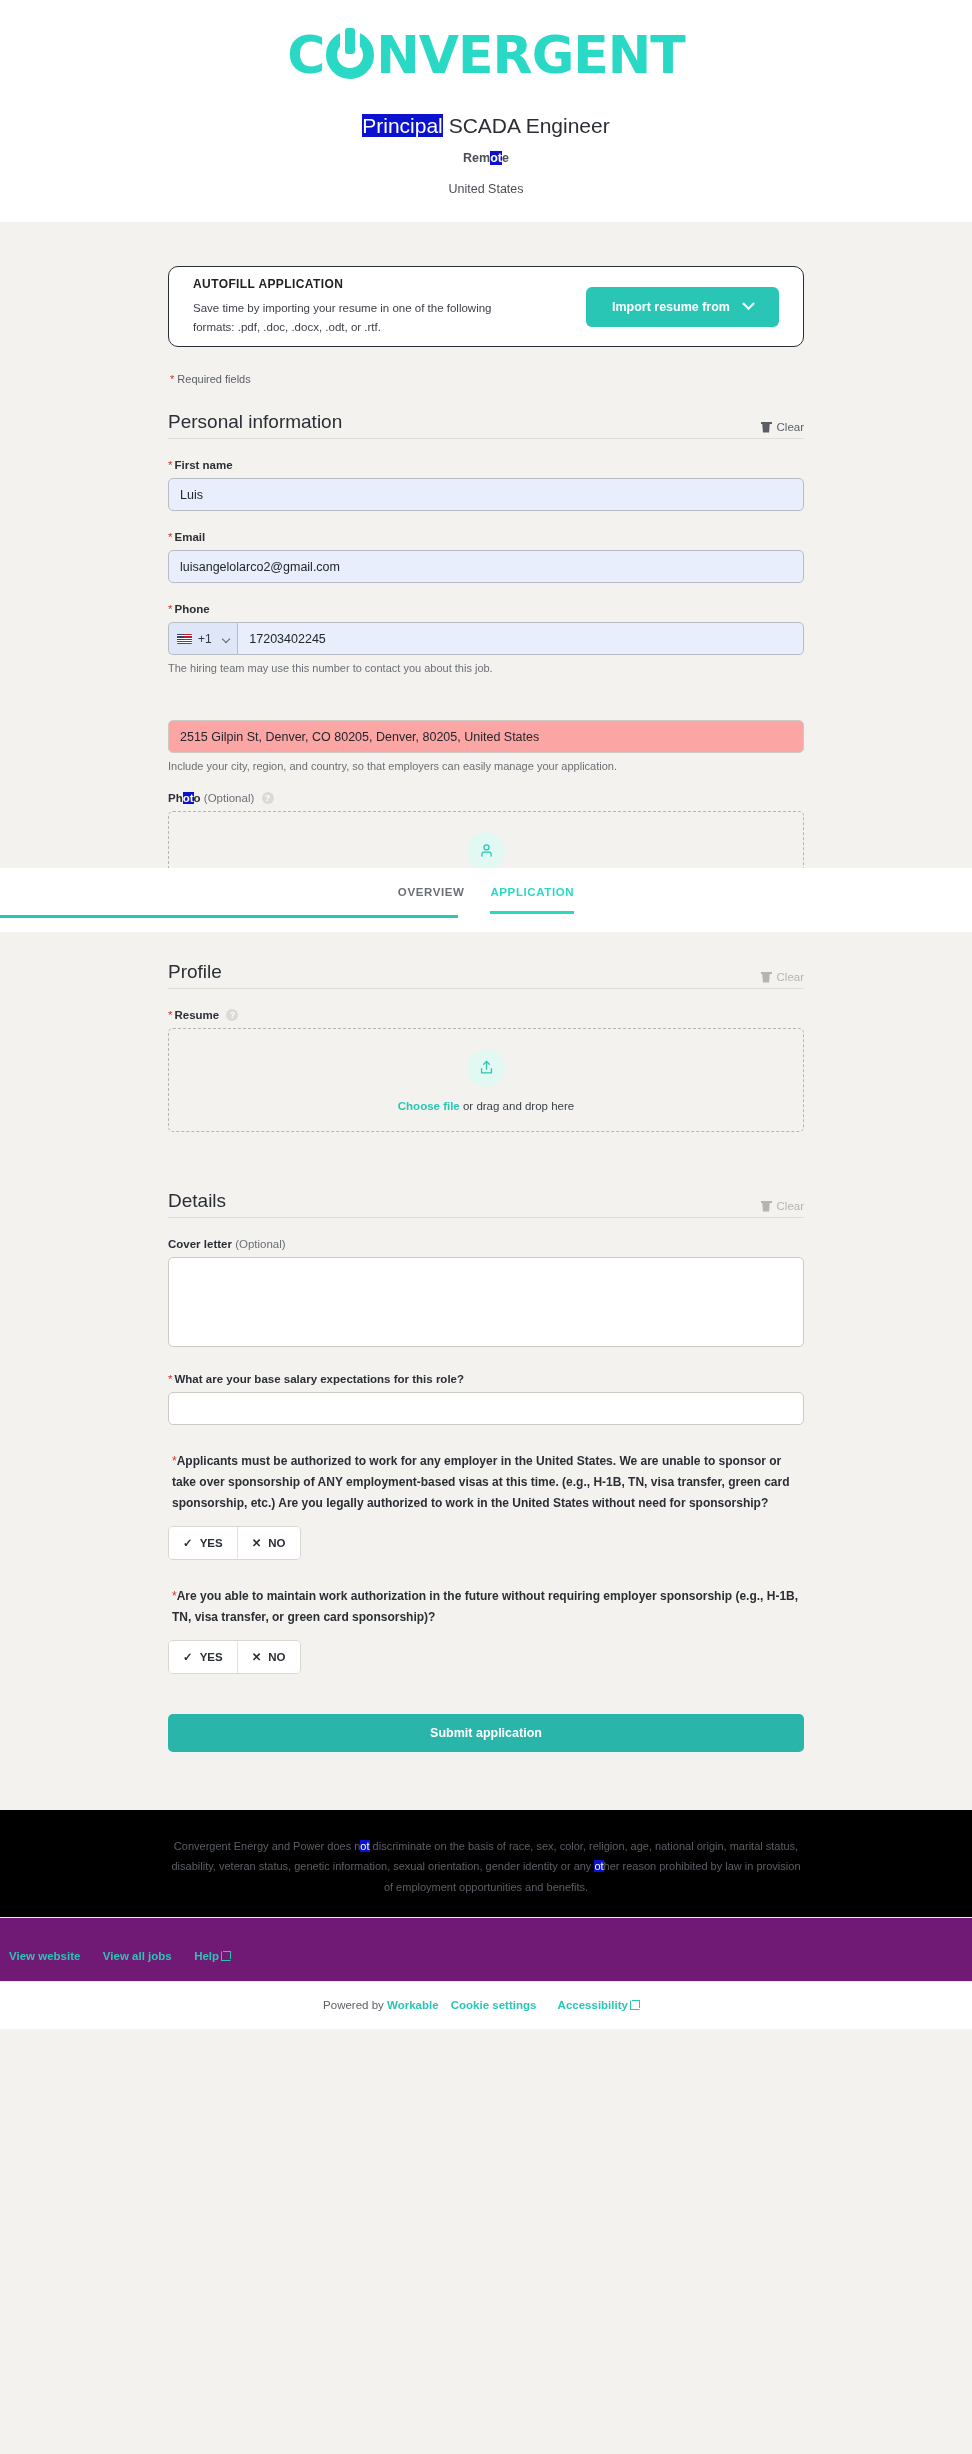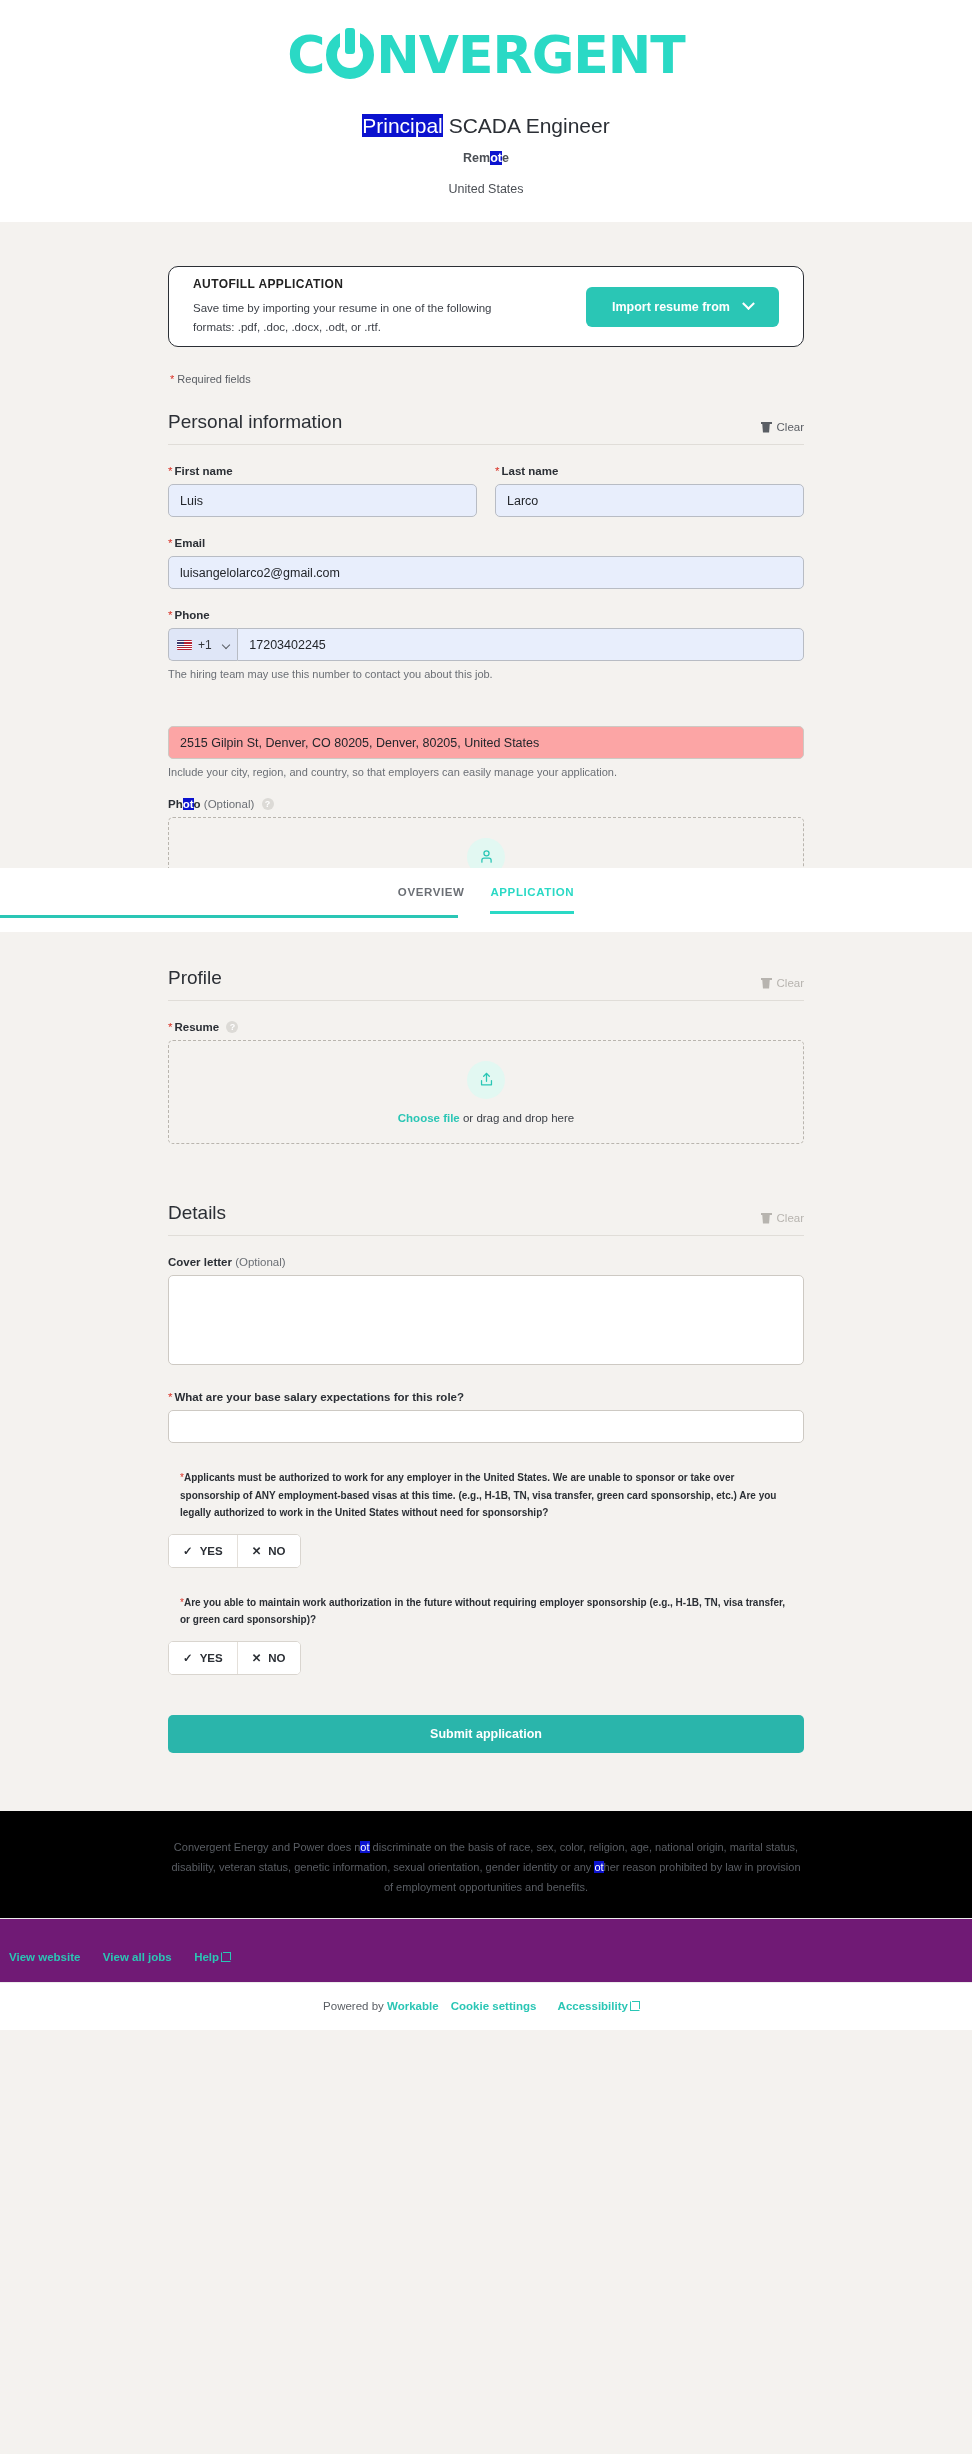--- a/index.html
+++ b/index.html
@@ -60,21 +60,21 @@
   }
   .chev { width:9px; height:9px; border-right:2px solid #fff; border-bottom:2px solid #fff;
           transform:rotate(45deg) translate(-2px,-2px); }
 
   
   .required-note { font-size:11px; color:#5a5e64; margin:26px 0 0 2px; }
   .required-note .star { color:#d93025; }
 
   .section-head {
     display:flex; align-items:flex-end; justify-content:space-between;
-    border-bottom:1px solid #e0ddd8; padding-bottom:11px; margin-top:26px;
+    border-bottom:1px solid #e0ddd8; padding-bottom:5px; margin-top:26px;
   }
   .section-title { font-size:19px; font-weight:400; color:#2b2f35; }
   .clear-btn { display:flex; align-items:center; gap:6px; font-size:11.5px; color:#5a5e64; cursor:pointer; }
   .clear-btn.dim { color:#b7b4af; }
   .trash { width:9px; height:11px; position:relative; display:inline-block; }
   .trash::before{ content:""; position:absolute; left:0; top:2px; width:9px; height:9px;
                   background:currentColor; clip-path:polygon(8% 0,92% 0,84% 100%,16% 100%); }
   .trash::after{ content:""; position:absolute; left:-1px; top:0; width:11px; height:2px; background:currentColor; }
 
   label.fld { display:block; font-size:11.5px; color:#2b2f35; font-weight:700; margin:20px 0 7px; }
@@ -120,21 +120,21 @@
   .dz-circle { width:38px; height:38px; border-radius:50%; background:#e2f8f2;
                display:flex; align-items:center; justify-content:center; }
   .dz-text { font-size:11.5px; color:#3d4148; }
   .dz-text b { color:#2ac6b5; font-weight:700; }
 
   textarea.cover {
     width:100%; height:90px; border:1px solid #cdc9c3; border-radius:5px; background:#ffffff;
     font-family:"Liberation Sans", sans-serif; font-size:12.5px; padding:9px 11px; resize:none;
   }
 
-  .q-label { font-size:10px; color:#2b2f35; font-weight:700; line-height:1.75; margin:26px 12px 0; }
+  .q-label { font-size:12px; color:#2b2f35; font-weight:700; line-height:1.75; margin:26px 4px 0; }
   .q-label .star { color:#d93025; font-weight:400; }
 
   .yn { display:flex; margin-top:12px; width:fit-content;
         border:1px solid #d9d5cf; border-radius:5px; overflow:hidden; background:#fff; }
   .yn div { padding:9px 14px; font-size:11.5px; font-weight:700; color:#2b2f35;
             display:flex; align-items:center; gap:7px; cursor:pointer; background:#fff; }
   .yn div + div { border-left:1px solid #e4e0da; }
 
   .submit {
     width:100%; margin-top:40px; background:#2ab5ab; color:#fff; border:none; border-radius:5px;
@@ -207,24 +207,20 @@
       <div class="clear-btn">
         <span class="trash"></span>
         <span>Clear</span>
       </div>
     </div>
 
     <div class="two-col">
       <div>
         <label class="fld"><span class="star">*</span><span>First name</span></label>
         <input class="txt" value="Luis" style="">
-      </div>
-      <div>
-        <label class="fld"><span class="star">*</span><span>Last name</span></label>
-        <input class="txt" value="Larco" style="">
       </div>
     </div>
 
     <label class="fld"><span class="star">*</span><span>Email</span></label>
     <input class="txt" value="luisangelolarco2@gmail.com" style="">
 
     <label class="fld"><span class="star">*</span><span>Phone</span></label>
     <div class="phone-row">
       <div class="cc">
         <span class="flag"></span>

